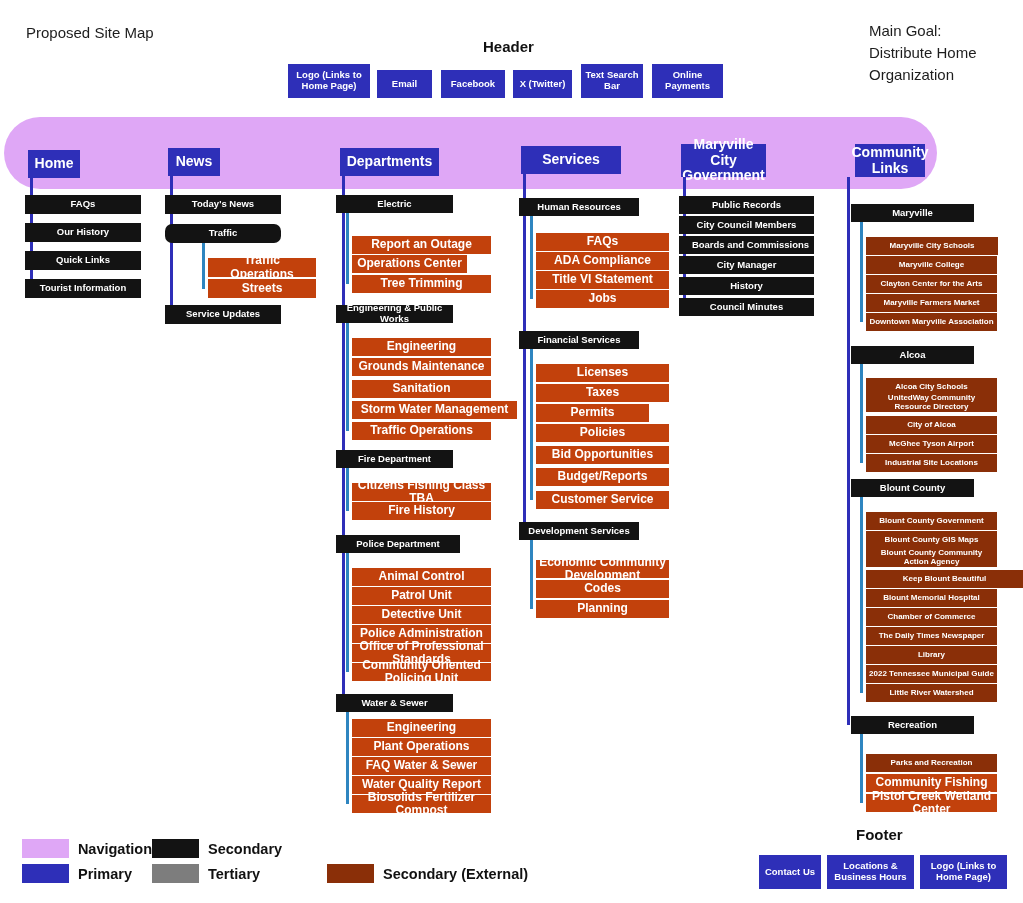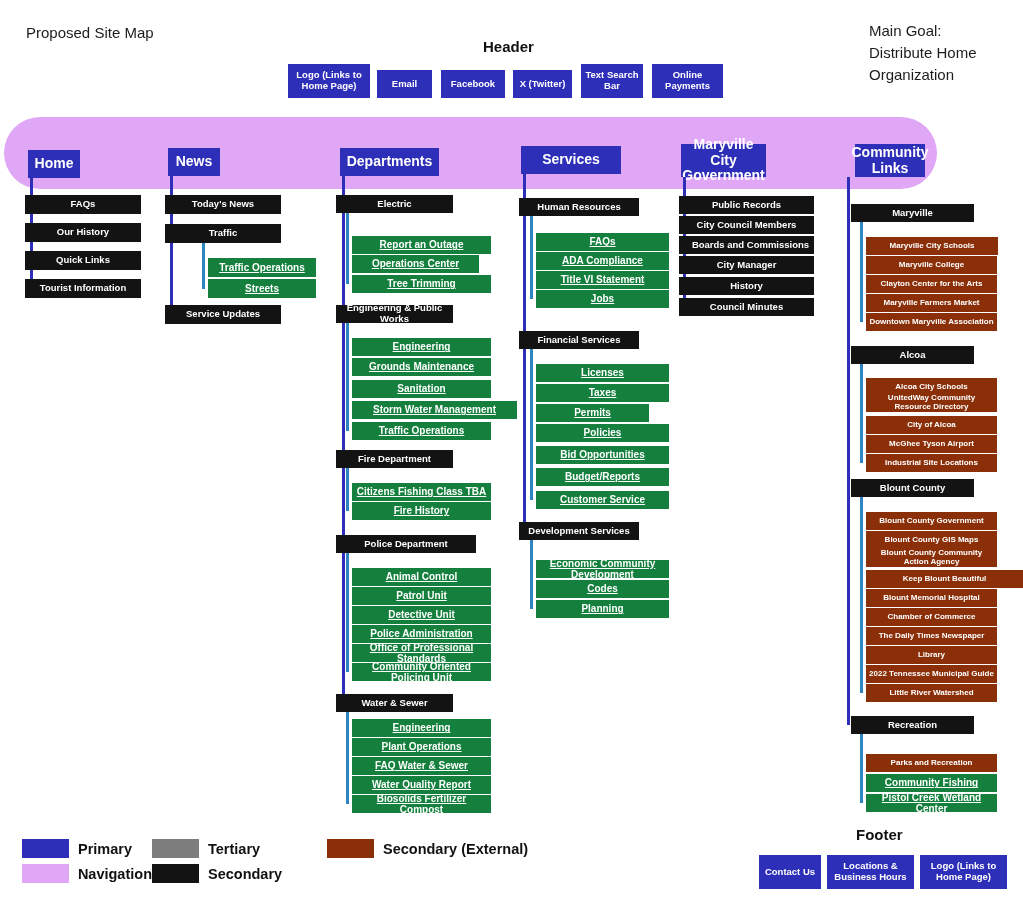--- a/index.html
+++ b/index.html
@@ -34,21 +34,21 @@
     display:flex;align-items:center;justify-content:center;
     text-align:center;
     color:#ffffff;
     font-weight:bold;
     line-height:1.12;
     padding:1px 3px;
   }
   .primary{background:#2e2fb8;font-size:14px;}
   .chip{background:#2e2fb8;font-size:9.5px;font-weight:bold;}
   .secondary{background:#131313;font-size:9.5px;}
-  .tertiary{background:#15803d;font-size:10px;text-decoration:underline;}
+  .tertiary{background:#c2410c;font-size:12px;}
   .external{background:#8a2f08;font-size:8px;}
 
   
   #nav-band{
     position:absolute;left:4px;top:117px;width:933px;height:72px;
     background:#dfa7f6;border-radius:38px;
   }
 
   
   .rail{position:absolute;background:#2e2fb8;width:3px;}
@@ -102,44 +102,44 @@
   <div id="tree">
       <div class="node primary" style="left: 28px; top: 150px; width: 52px; height: 28px;">Home</div>
       <div class="rail" style="left: 30px; top: 178px; height: 110.5px;"></div>
       <div class="node secondary" style="left: 25px; top: 195px; width: 116px; height: 19px;">FAQs</div>
       <div class="node secondary" style="left: 25px; top: 223px; width: 116px; height: 19px;">Our History</div>
       <div class="node secondary" style="left: 25px; top: 251px; width: 116px; height: 19px;">Quick Links</div>
       <div class="node secondary" style="left: 25px; top: 279px; width: 116px; height: 19px;">Tourist Information</div>
       <div class="node primary" style="left: 168px; top: 148px; width: 52px; height: 28px;">News</div>
       <div class="rail" style="left: 170px; top: 176px; height: 138.5px;"></div>
       <div class="node secondary" style="left: 165px; top: 195px; width: 116px; height: 19px;">Today's News</div>
-      <div class="node secondary" style="left: 165px; top: 224px; width: 116px; height: 19px;">Traffic</div>
+      <div class="node secondary" style="left: 165px; top: 224px; width: 116px; height: 19px; border-radius: 7px;">Traffic</div>
       <div class="rail-sub" style="left: 202px; top: 243px; height: 45.5px;"></div>
       <div class="node tertiary" style="left: 208px; top: 258px; width: 108px; height: 19px;">Traffic Operations</div>
       <div class="node tertiary" style="left: 208px; top: 279px; width: 108px; height: 19px;">Streets</div>
       <div class="node secondary" style="left: 165px; top: 305px; width: 116px; height: 19px;">Service Updates</div>
       <div class="node primary" style="left: 340px; top: 148px; width: 99px; height: 28px;">Departments</div>
       <div class="rail" style="left: 342px; top: 176px; height: 527px;"></div>
       <div class="node secondary" style="left: 336px; top: 195px; width: 117px; height: 18px;">Electric</div>
       <div class="rail-sub" style="left: 346px; top: 213px; height: 71px;"></div>
       <div class="node tertiary" style="left: 352px; top: 236px; width: 139px; height: 18px;">Report an Outage</div>
-      <div class="node tertiary" style="left: 352px; top: 255px; width: 127px; height: 18px; text-align: center;">Operations  Center</div>
+      <div class="node tertiary" style="left: 352px; top: 255px; width: 115px; height: 18px; text-align: center;">Operations  Center</div>
       <div class="node tertiary" style="left: 352px; top: 275px; width: 139px; height: 18px;">Tree Trimming</div>
       <div class="node secondary" style="left: 336px; top: 305px; width: 117px; height: 18px;">Engineering &amp; Public Works</div>
       <div class="rail-sub" style="left: 346px; top: 323px; height: 108px;"></div>
       <div class="node tertiary" style="left: 352px; top: 338px; width: 139px; height: 18px;">Engineering</div>
       <div class="node tertiary" style="left: 352px; top: 358px; width: 139px; height: 18px;">Grounds Maintenance</div>
       <div class="node tertiary" style="left: 352px; top: 380px; width: 139px; height: 18px;">Sanitation</div>
       <div class="node tertiary" style="left: 352px; top: 401px; width: 165px; height: 18px;">Storm Water Management</div>
       <div class="node tertiary" style="left: 352px; top: 422px; width: 139px; height: 18px;">Traffic Operations</div>
       <div class="node secondary" style="left: 336px; top: 450px; width: 117px; height: 18px;">Fire Department</div>
       <div class="rail-sub" style="left: 346px; top: 468px; height: 43px;"></div>
       <div class="node tertiary" style="left: 352px; top: 483px; width: 139px; height: 18px;">Citizens Fishing Class TBA</div>
       <div class="node tertiary" style="left: 352px; top: 502px; width: 139px; height: 18px;">Fire History</div>
-      <div class="node secondary" style="left: 336px; top: 535px; width: 140px; height: 18px;">Police Department</div>
+      <div class="node secondary" style="left: 336px; top: 535px; width: 124px; height: 18px;">Police Department</div>
       <div class="rail-sub" style="left: 346px; top: 553px; height: 119px;"></div>
       <div class="node tertiary" style="left: 352px; top: 568px; width: 139px; height: 18px;">Animal Control</div>
       <div class="node tertiary" style="left: 352px; top: 587px; width: 139px; height: 18px;">Patrol Unit</div>
       <div class="node tertiary" style="left: 352px; top: 606px; width: 139px; height: 18px;">Detective Unit</div>
       <div class="node tertiary" style="left: 352px; top: 625px; width: 139px; height: 18px;">Police Administration</div>
       <div class="node tertiary" style="left: 352px; top: 644px; width: 139px; height: 18px;">Office of Professional Standards</div>
       <div class="node tertiary" style="left: 352px; top: 663px; width: 139px; height: 18px;">Community Oriented Policing Unit</div>
       <div class="node secondary" style="left: 336px; top: 694px; width: 117px; height: 18px;">Water &amp; Sewer</div>
       <div class="rail-sub" style="left: 346px; top: 712px; height: 92px;"></div>
       <div class="node tertiary" style="left: 352px; top: 719px; width: 139px; height: 18px;">Engineering</div>
@@ -208,37 +208,37 @@
       <div class="node secondary" style="left: 851px; top: 716px; width: 123px; height: 18px;">Recreation</div>
       <div class="rail-sub" style="left: 860px; top: 734px; height: 69px;"></div>
       <div class="node external" style="left: 866px; top: 754px; width: 131px; height: 18px;">Parks and Recreation</div>
       <div class="node tertiary" style="left: 866px; top: 774px; width: 131px; height: 18px;">Community Fishing</div>
       <div class="node tertiary" style="left: 866px; top: 794px; width: 131px; height: 18px;">Pistol Creek Wetland Center</div>
     </div>
 
   <div id="legend">
     <div class="legend-row">
       <div class="legend-item" style="width:130px">
+        <span class="swatch sw-nav"></span>
+        <span class="legend-label">Navigation</span>
+      </div>
+      <div class="legend-item">
+        <span class="swatch sw-secondary"></span>
+        <span class="legend-label">Secondary</span>
+      </div>
+    </div>
+    <div class="legend-row">
+      <div class="legend-item" style="width:130px">
         <span class="swatch sw-primary"></span>
         <span class="legend-label">Primary</span>
       </div>
       <div class="legend-item" style="width:175px">
         <span class="swatch sw-tertiary"></span>
         <span class="legend-label">Tertiary</span>
       </div>
       <div class="legend-item">
         <span class="swatch sw-external"></span>
         <span class="legend-label">Secondary (External)</span>
       </div>
     </div>
-    <div class="legend-row">
-      <div class="legend-item" style="width:130px">
-        <span class="swatch sw-nav"></span>
-        <span class="legend-label">Navigation</span>
-      </div>
-      <div class="legend-item">
-        <span class="swatch sw-secondary"></span>
-        <span class="legend-label">Secondary</span>
-      </div>
-    </div>
   </div>
 
 </div>
 
 </body></html>

